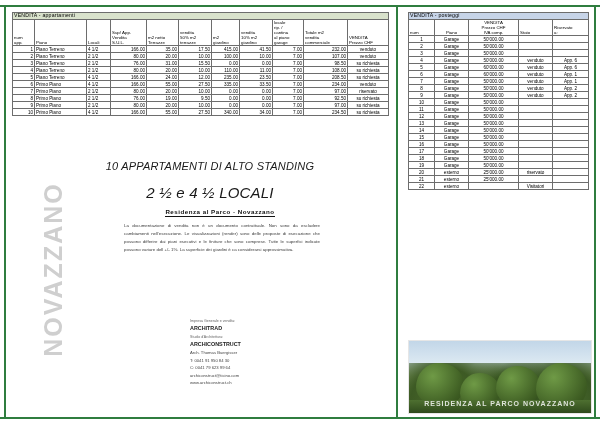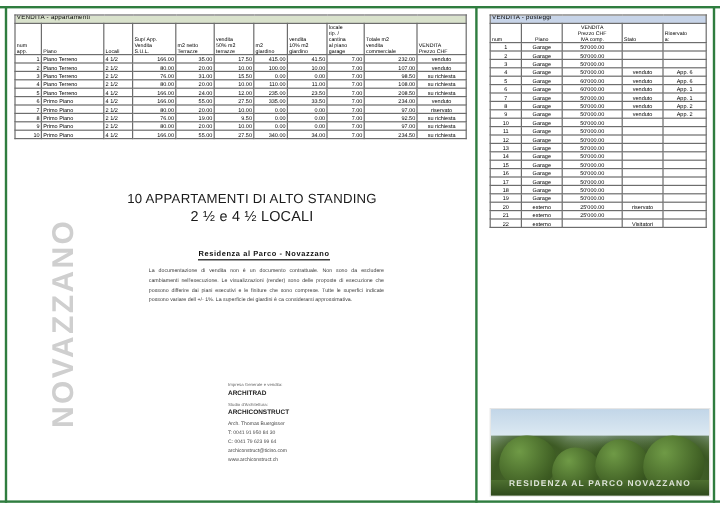--- a/index.html
+++ b/index.html
@@ -98,23 +98,24 @@
   }
   .hdr-post td.l{text-align:left;}
 
   
   .headline{
     position:absolute;left:60px;top:160px;width:300px;
     text-align:center;
     font-size:11px;
     color:#1a1a1a;
     letter-spacing:0.2px;
+    font-style:italic;
   }
   .headline .l2{
-    display:block;margin-top:1px;font-size:12px;
+    display:block;margin-top:12px;font-size:15px;
   }
   .sub-title{
     position:absolute;left:120px;top:208px;width:200px;
     text-align:center;
     font-size:6.2px;
     font-weight:bold;
     color:#111;
     letter-spacing:0.5px;
   }
   .sub-title span{

